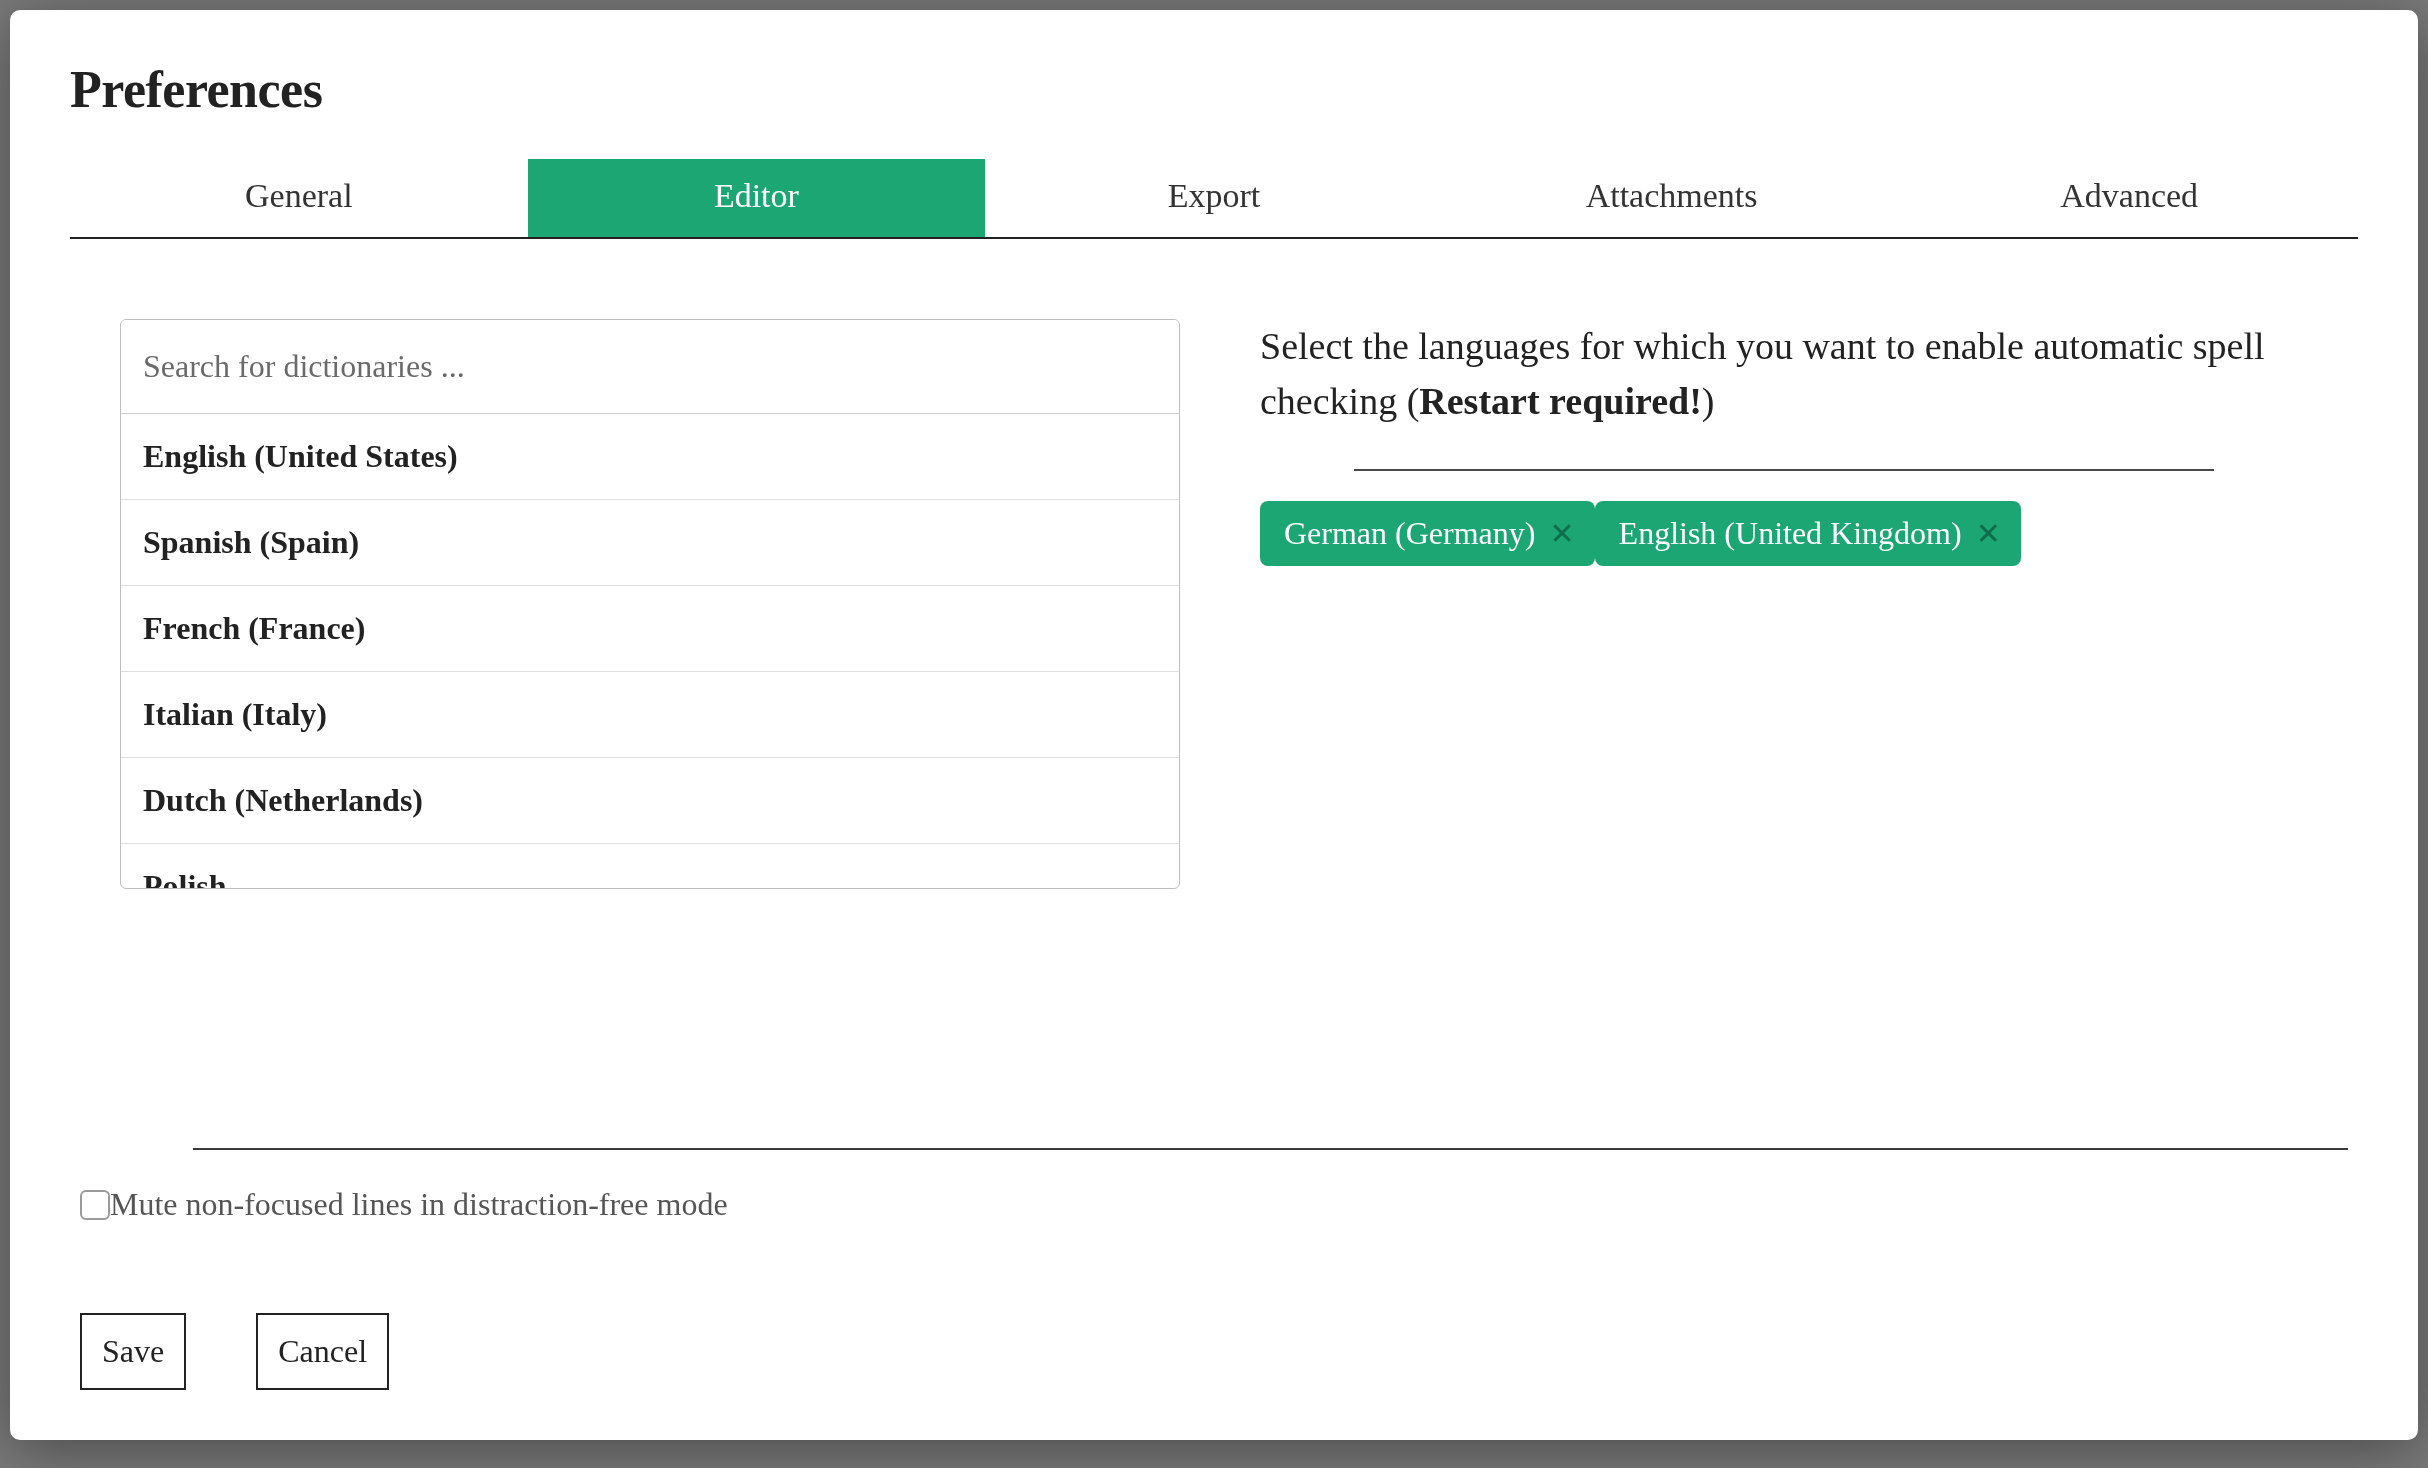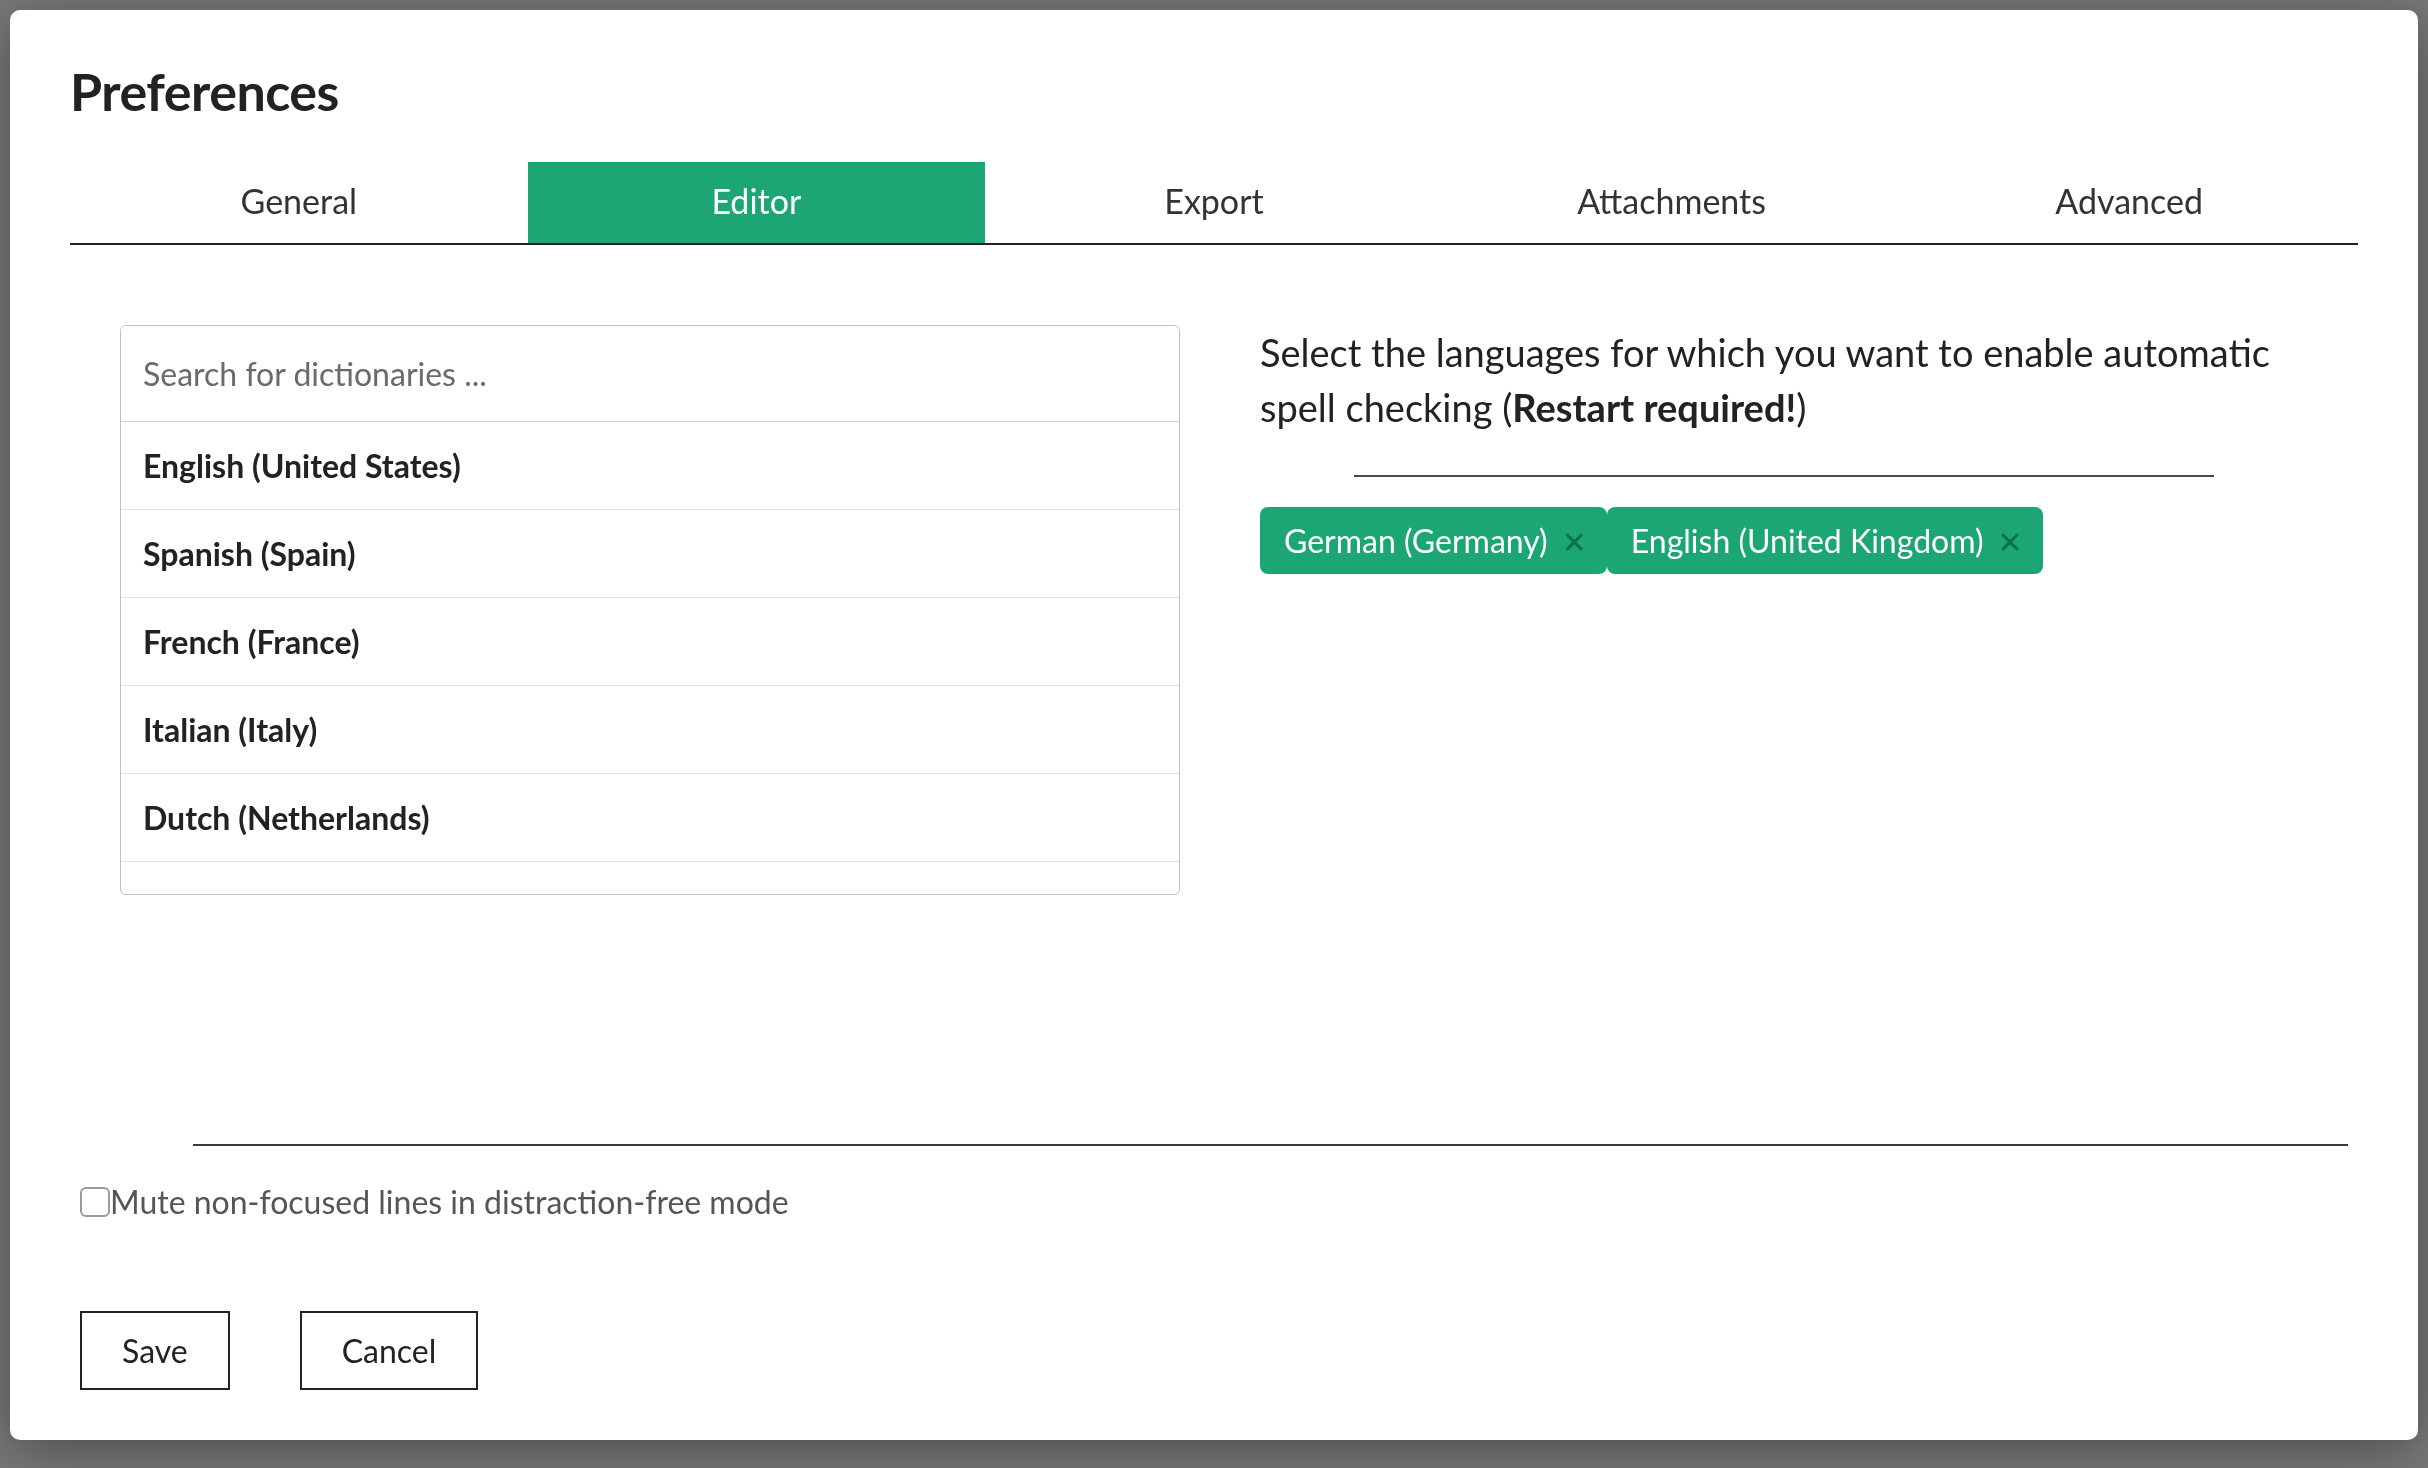--- a/index.html
+++ b/index.html
@@ -1,18 +1,19 @@
 <!DOCTYPE html>
 <html><head>
   <meta charset="utf-8">
   <style>
     * {
       box-sizing: border-box;
       margin: 0;
       padding: 0;
+      font-family: Liberation Serif, serif;
     }
     body {
       font-family: "Lato", "Segoe UI", -apple-system, BlinkMacSystemFont, sans-serif;
       background: #7a7a7a;
       padding: 10px;
       width: 2428px;
       height: 1468px;
       transform-origin: top left;
     }
     .dialog {
@@ -191,21 +192,21 @@
       color: #555;
     }
     .buttons {
       display: flex;
       gap: 70px;
     }
     .btn {
       border: 2px solid #222;
       background: #fff;
       font-size: 32px;
-      padding: 18px 40px;
+      padding: 18px 20px;
       font-family: inherit;
       color: #222;
       cursor: pointer;
     }
   </style>
 </head>
 <body>
 
 <div class="dialog">
   <h1 class="dialog-title">Preferences</h1>

